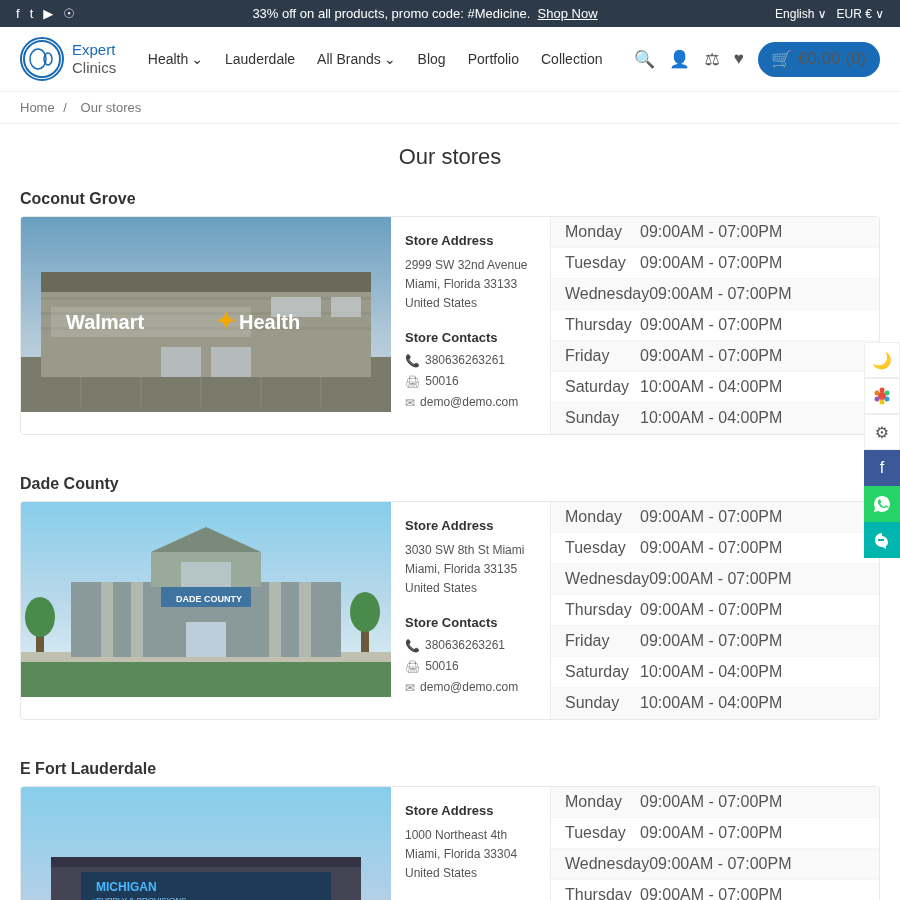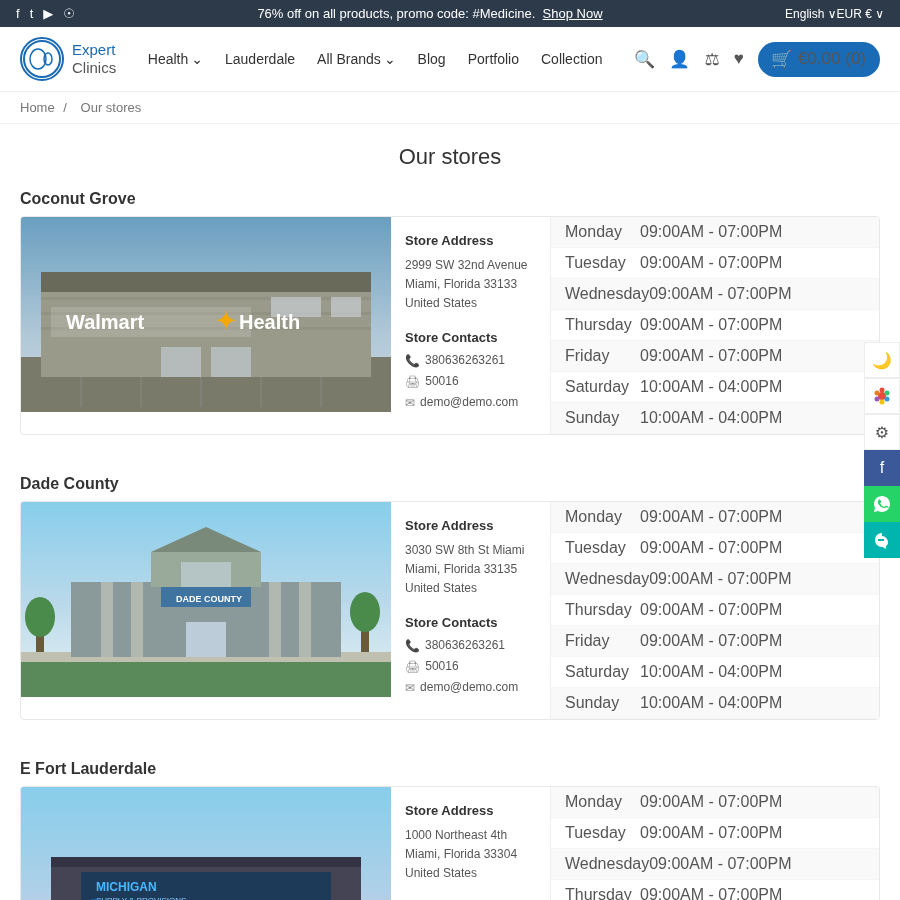--- a/index.html
+++ b/index.html
@@ -13,21 +13,21 @@
       padding: 6px 16px;
       font-size: 13px;
       display: flex;
       align-items: center;
       justify-content: space-between;
     }
     .announcement-bar .social-icons { display: flex; gap: 10px; align-items: center; }
     .announcement-bar .social-icons span { cursor: pointer; font-size: 13px; }
     .announcement-bar .promo-text { flex: 1; text-align: center; }
     .announcement-bar .promo-text a { color: #fff; text-decoration: underline; cursor: pointer; }
-    .announcement-bar .lang-currency { display: flex; font-size: 12px; }
+    .announcement-bar .lang-currency { display: flex; gap: 10px; font-size: 12px; }
     .announcement-bar .lang-currency span { cursor: pointer; }
 
     
     .header {
       display: flex;
       align-items: center;
       justify-content: space-between;
       padding: 10px 20px;
       border-bottom: 1px solid #eee;
       background: #fff;
@@ -189,21 +189,21 @@
 <body>
 
 <div class="announcement-bar">
   <div class="social-icons">
     <span>f</span>
     <span>t</span>
     <span>▶</span>
     <span>☉</span>
   </div>
   <div class="promo-text">
-    <span>76% off on all products, promo code: #Medicine.</span>
+    <span>33% off on all products, promo code: #Medicine.</span>
     &nbsp;<a>Shop Now</a>
   </div>
   <div class="lang-currency">
     <span>English ∨</span>
     <span>EUR € ∨</span>
   </div>
 </div>
 
 <div class="header">
   <div class="logo">

